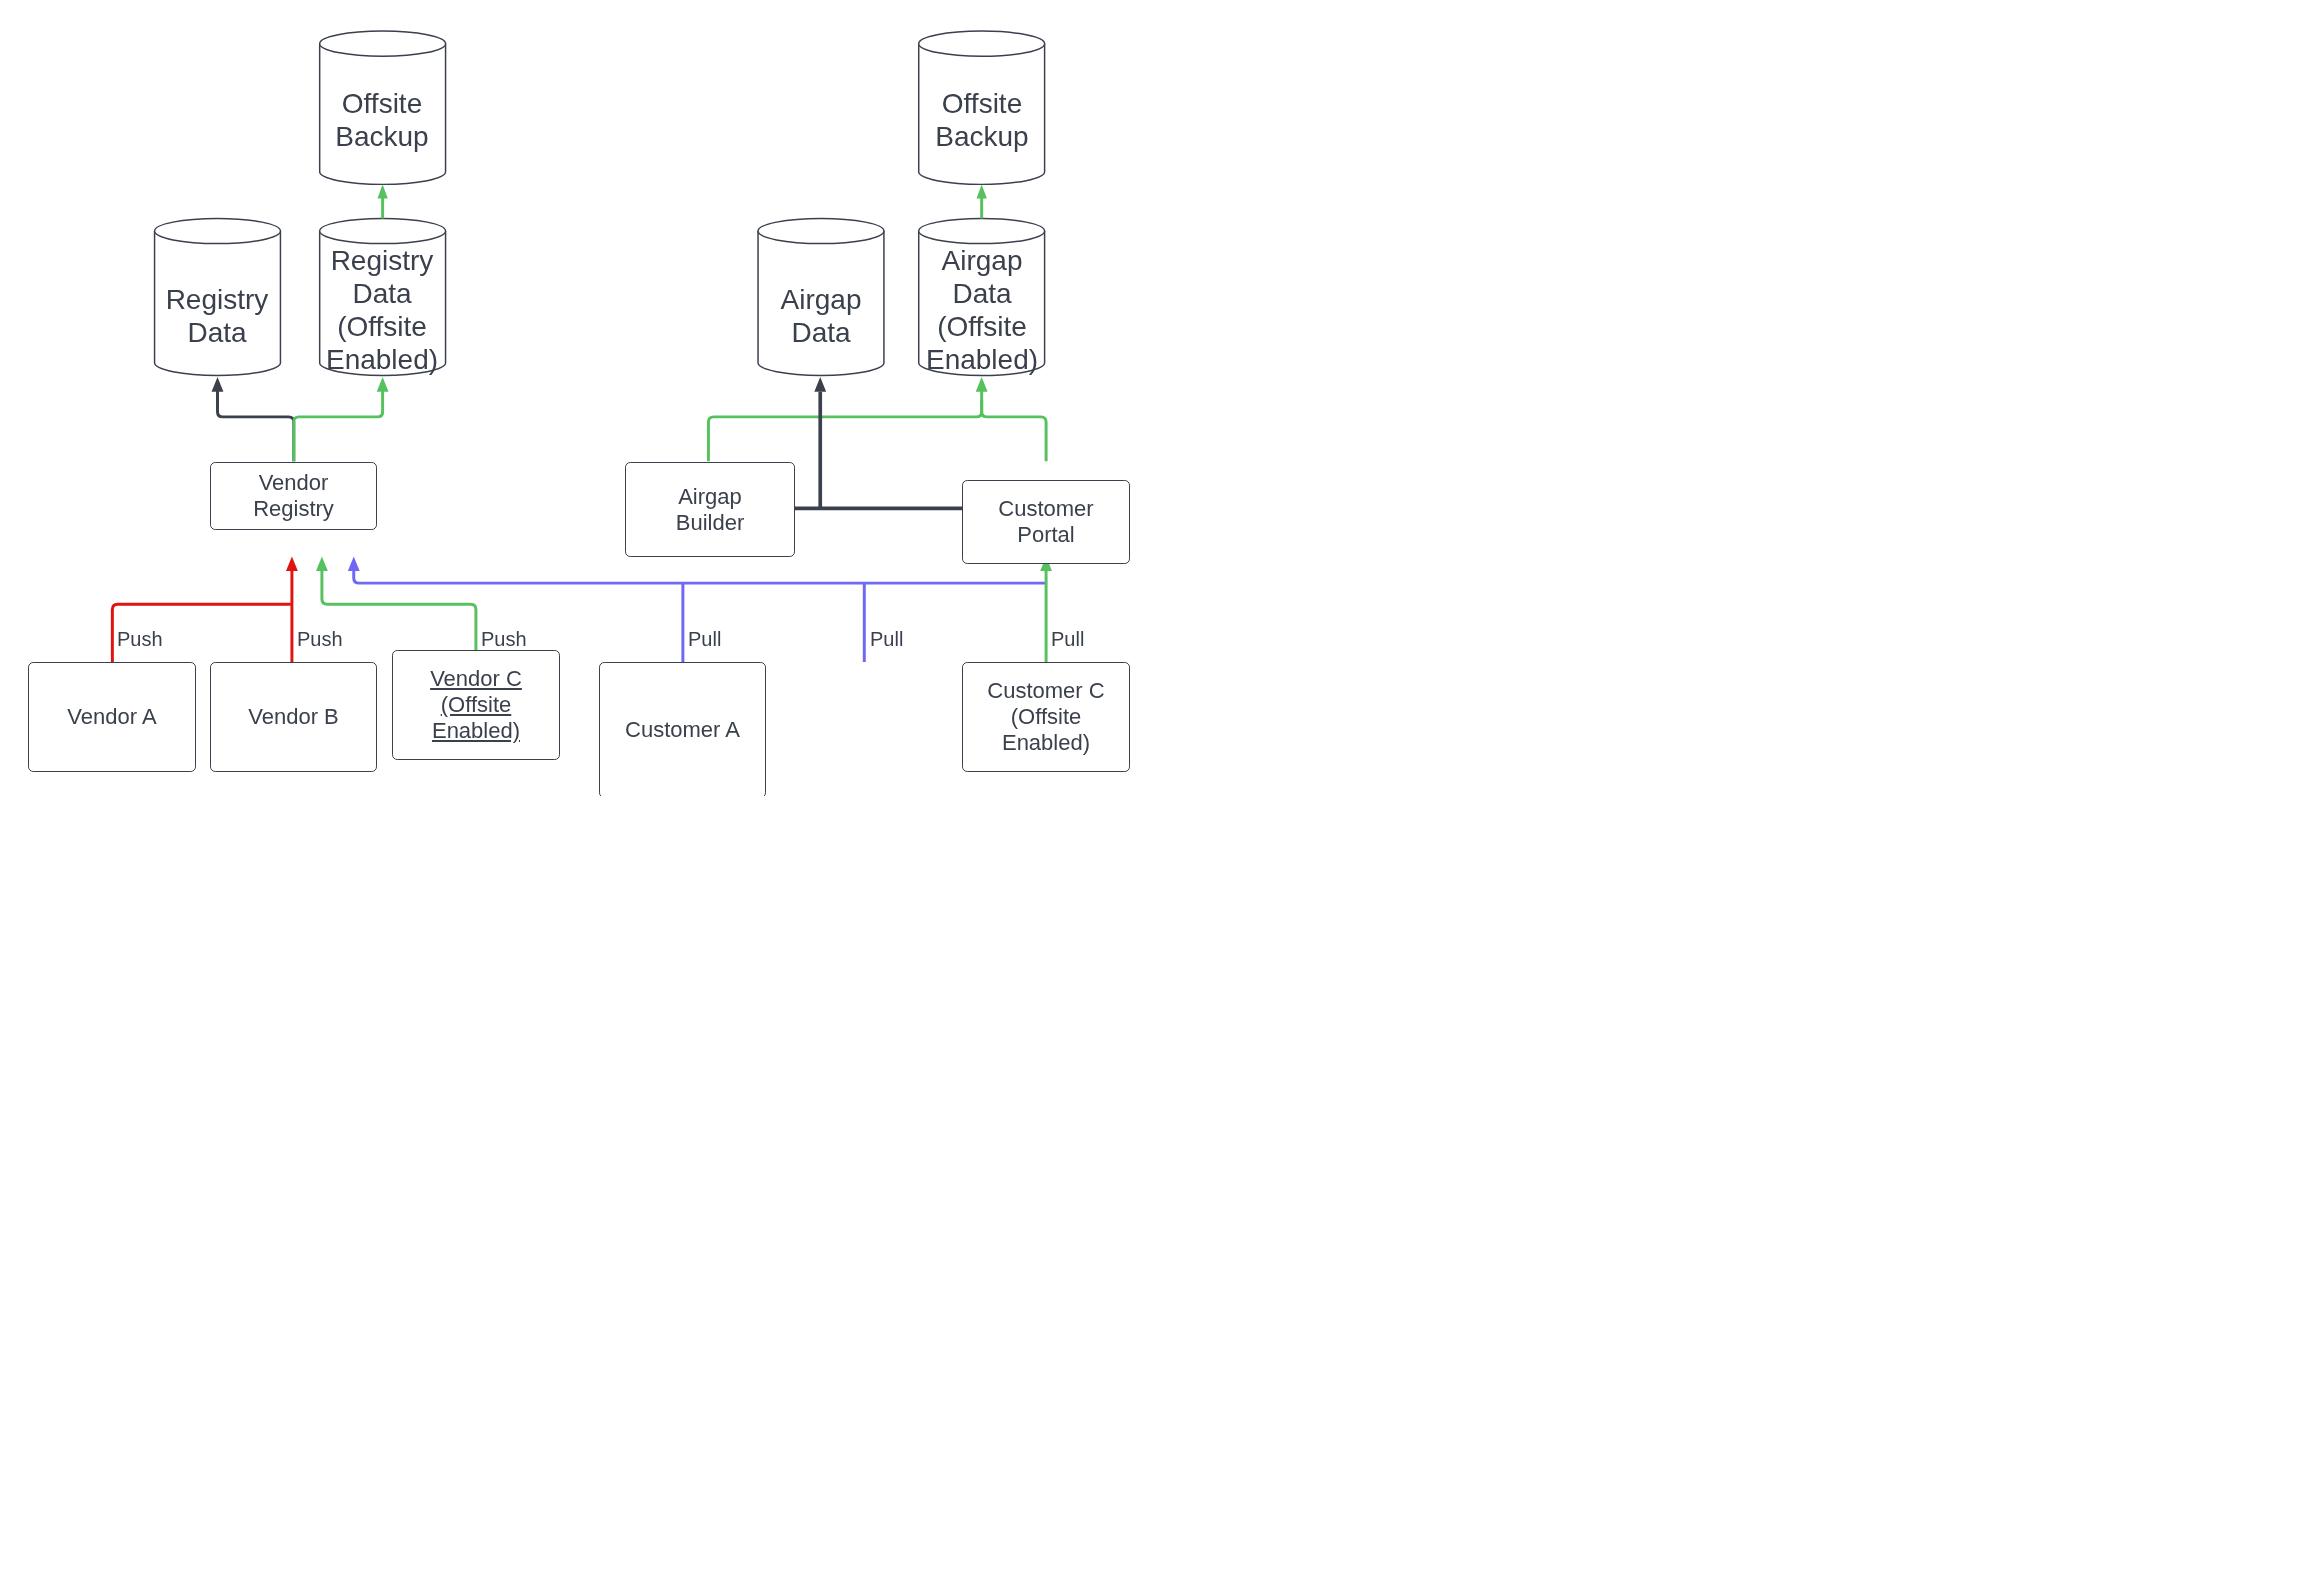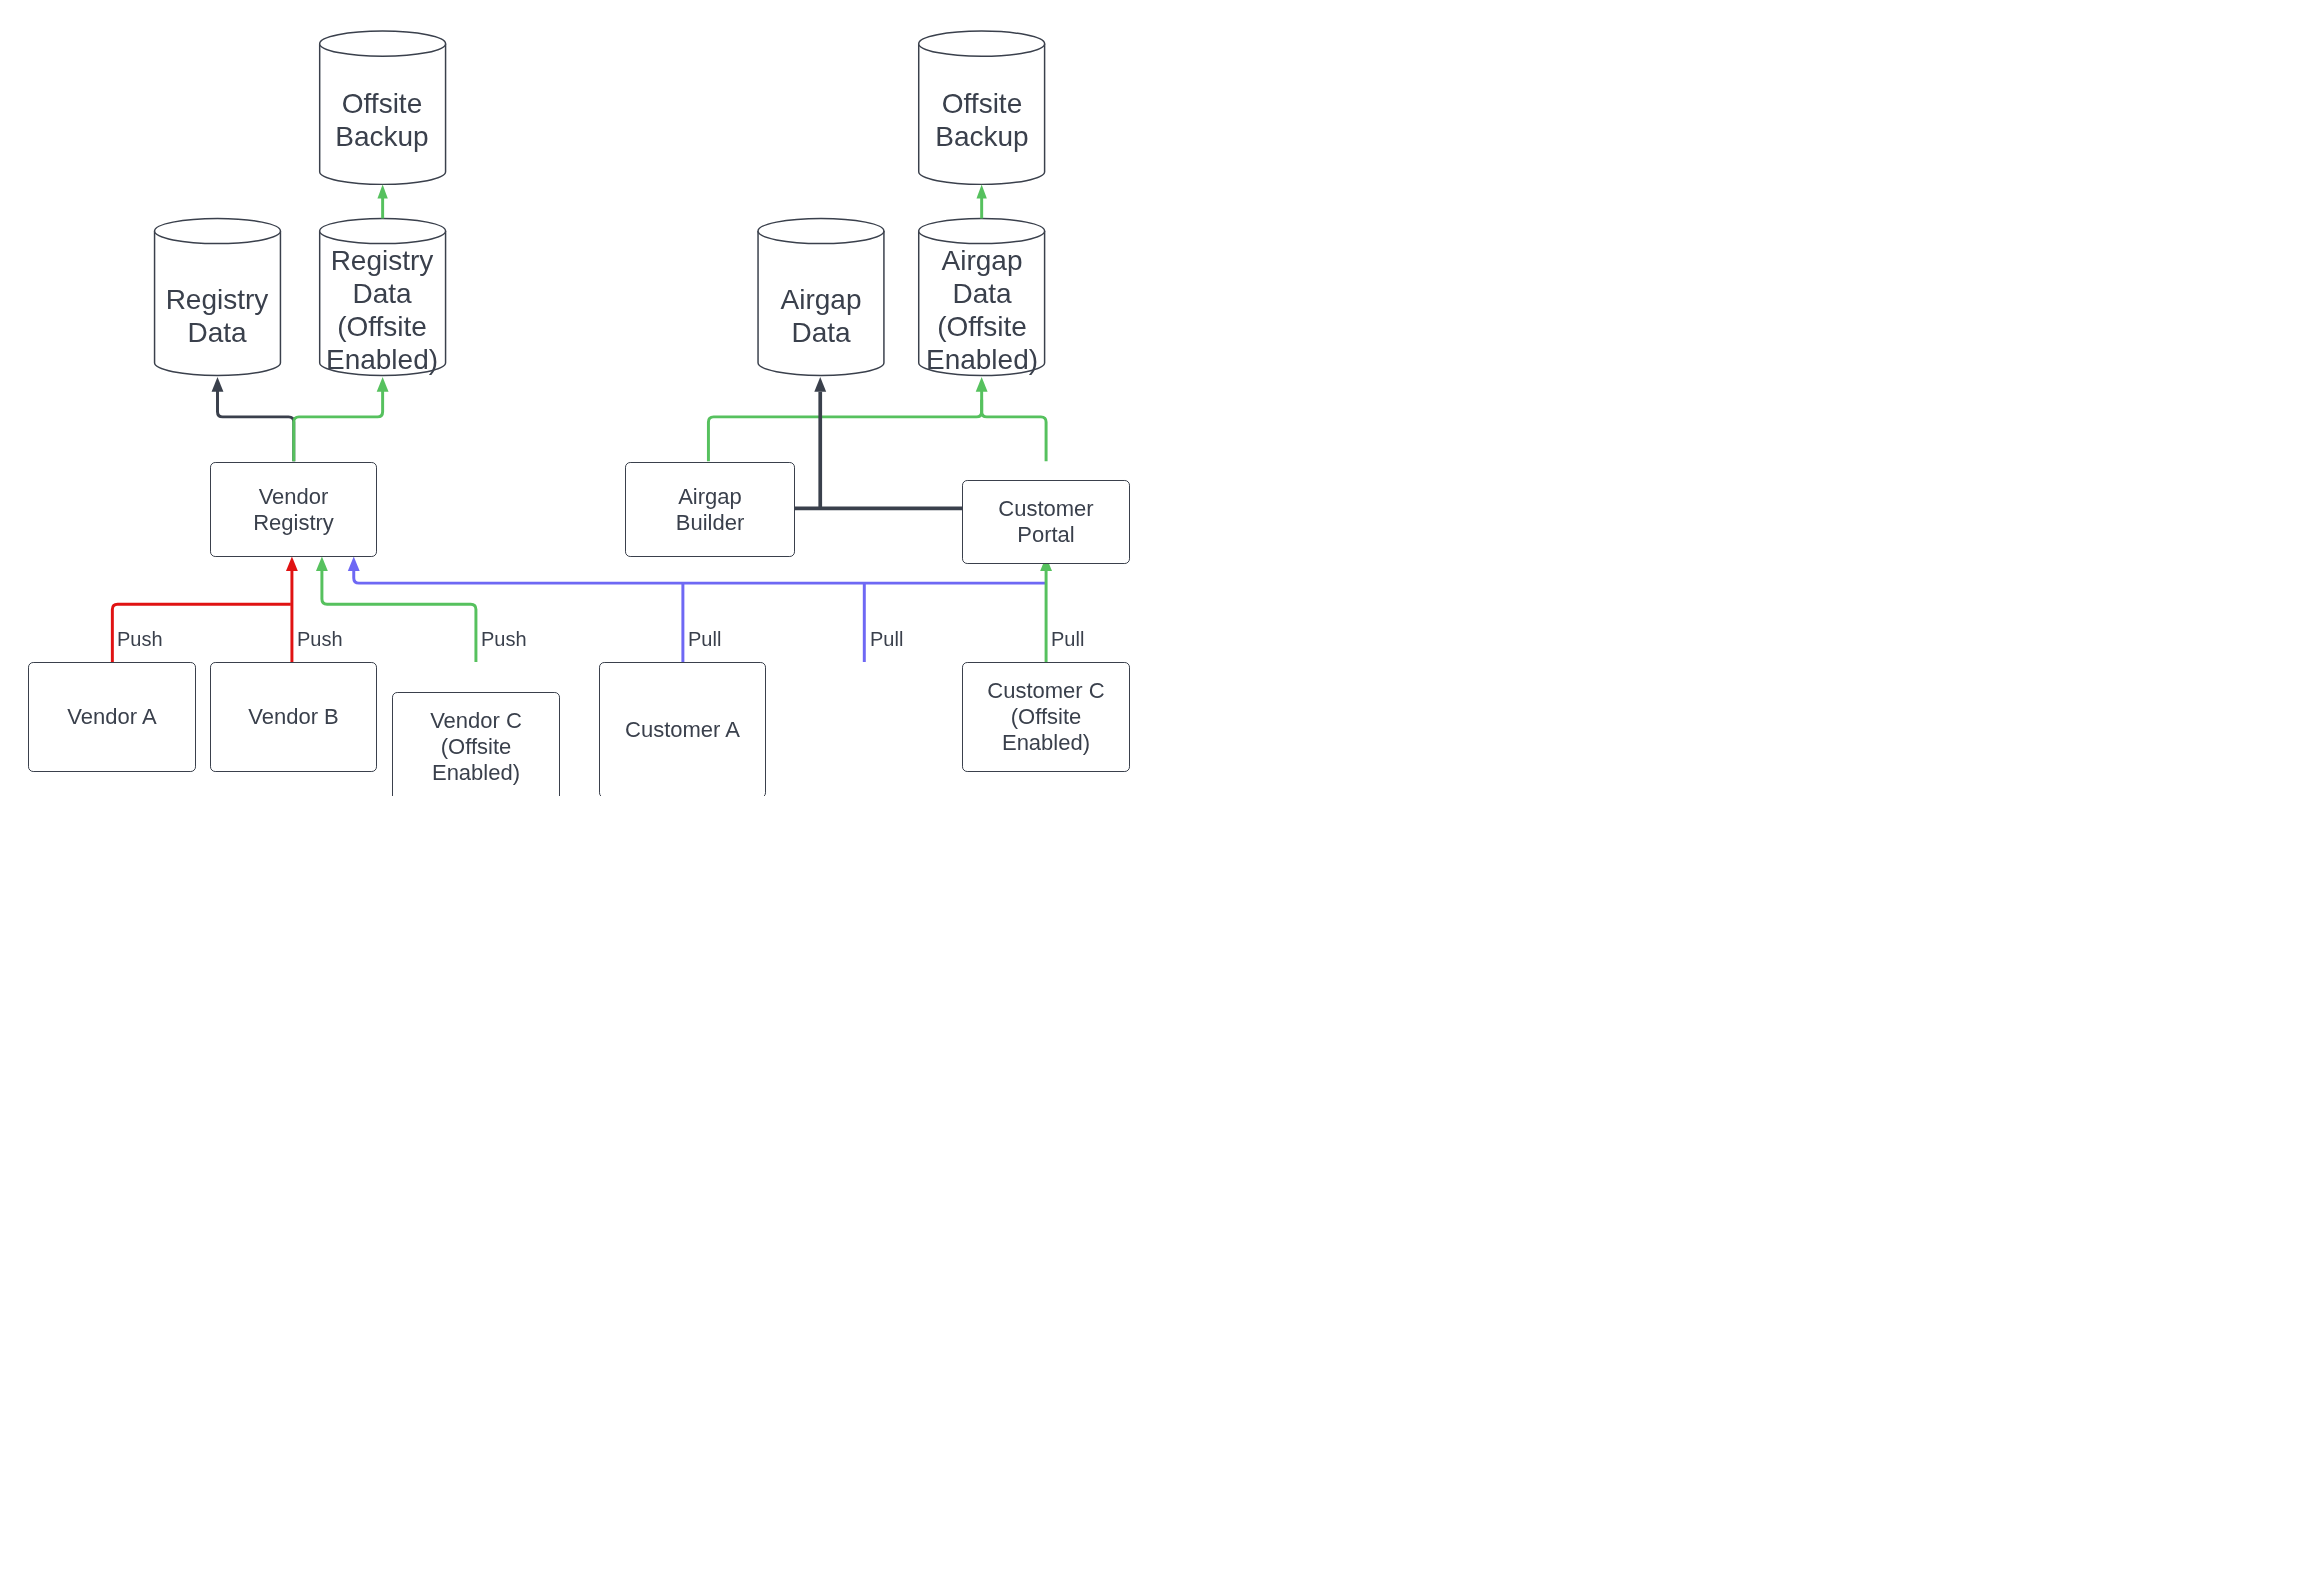--- a/index.html
+++ b/index.html
@@ -96,30 +96,30 @@
 Enabled)</div>
   <div class="cyl-label" style="left:919px;top:31px;width:126px;height:153px;padding-top:24.4px;">Offsite
 Backup</div>
   <div class="cyl-label" style="left:758px;top:219px;width:126px;height:157px;padding-top:37px;">Airgap
 Data</div>
   <div class="cyl-label" style="left:919px;top:219px;width:126px;height:157px;padding-top:24.4px;">Airgap
 Data
 (Offsite
 Enabled)</div>
 
-  <div class="node" style="left:210px;top:462px;width:167px;height:95px;">Vendor
+  <div class="node" style="left:210px;top:462px;width:167px;height:68px;">Vendor
 Registry</div>
   <div class="node" style="left:625px;top:462px;width:170px;height:95px;">Airgap
 Builder</div>
   <div class="node" style="left:962px;top:480px;width:168px;height:84px;">Customer
 Portal</div>
 
   <div class="node" style="left:28px;top:662px;width:168px;height:110px;">Vendor A</div>
   <div class="node" style="left:210px;top:662px;width:167px;height:110px;">Vendor B</div>
-  <div class="node" style="left:392px;top:692px;width:168px;height:110px;">Vendor C
+  <div class="node" style="left:392px;top:650px;width:168px;height:110px;text-decoration:underline;">Vendor C
 (Offsite
 Enabled)</div>
   <div class="node" style="left:599px;top:662px;width:167px;height:136px;">Customer A</div>
   <div class="node" style="left:962px;top:662px;width:168px;height:110px;">Customer C
 (Offsite
 Enabled)</div>
 
   <div class="edge-label" style="left:117px;top:628px;">Push</div>
   <div class="edge-label" style="left:297px;top:628px;">Push</div>
   <div class="edge-label" style="left:481px;top:628px;">Push</div>

